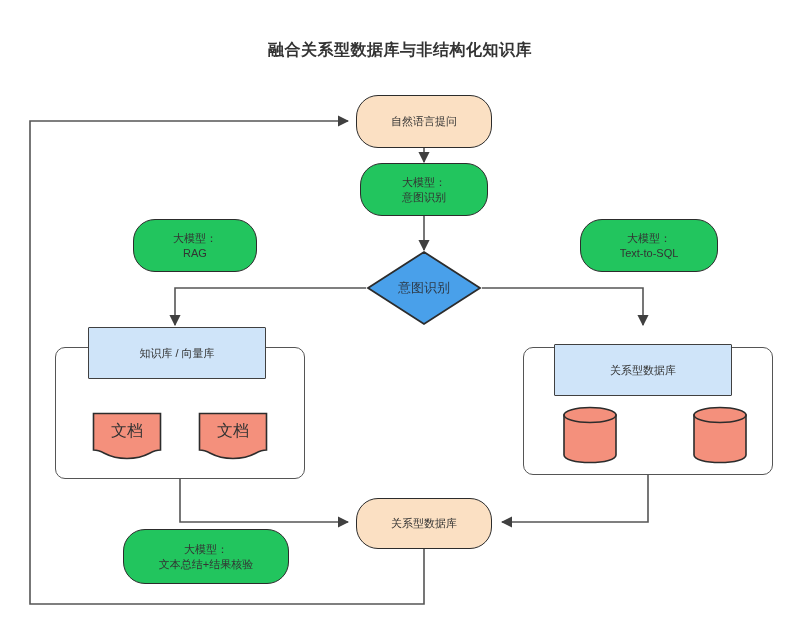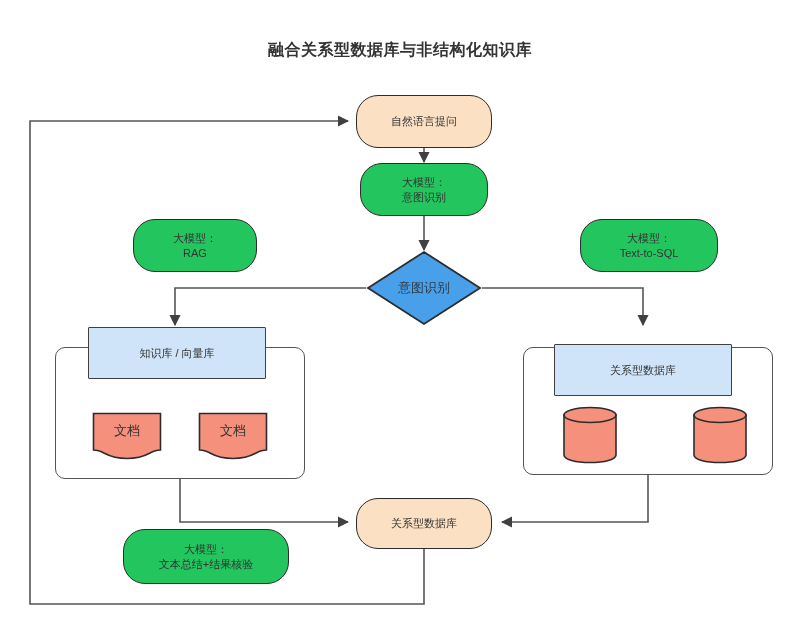--- a/index.html
+++ b/index.html
@@ -93,21 +93,21 @@
   .doc-wrap svg { display: block; }
   .doc-label {
     position: absolute;
     left: 0;
     top: 0;
     width: 100%;
     height: 100%;
     display: flex;
     align-items: center;
     justify-content: center;
-    font-size: 13px;
+    font-size: 16px;
     color: #333333;
     padding-bottom: 10px;
     box-sizing: border-box;
   }
   
   .cyl-wrap { position: absolute; }
   .cyl-wrap svg { display: block; }
 </style>
 </head>
 <body>

